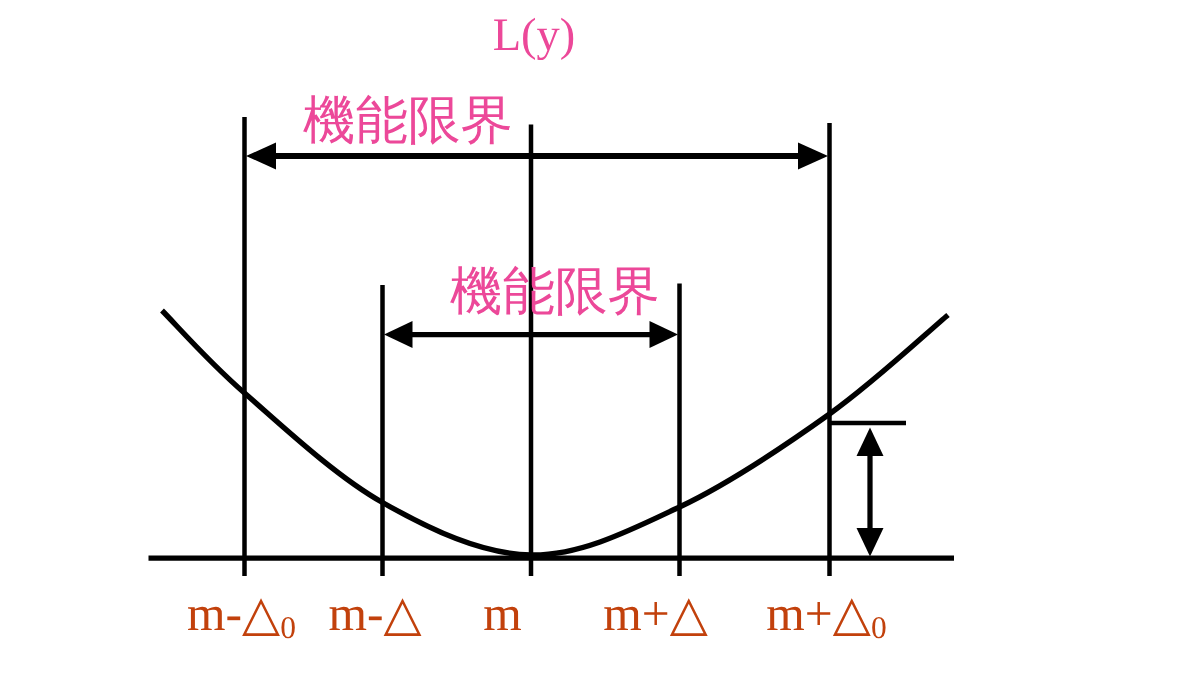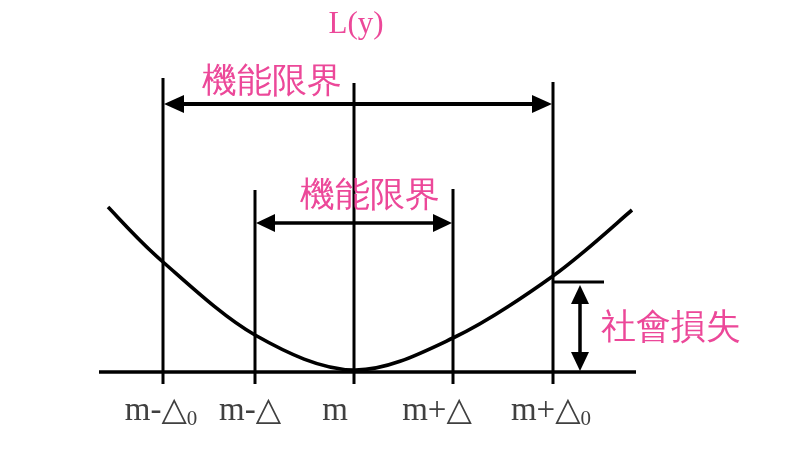--- a/index.html
+++ b/index.html
@@ -14,21 +14,21 @@
   }
   .diagram-svg { position: absolute; left: 0; top: 0; }
   .label { position: absolute; white-space: nowrap; color: #ec4899; }
   .fn-title { font-size: 31px; transform: translateX(-50%); }
   .cjk { font-size: 35px; letter-spacing: 0px; }
   .axis-label {
     position: absolute;
     font-size: 33px;
     white-space: nowrap;
     transform: translateX(-50%);
-    color: #404040;
+    color: #c2410c;
     text-align: center;
   }
   .axis-label .delta {
     font-family: "DejaVu Sans", sans-serif;
     font-size: 33px;
   }
   .axis-label .sub {
     font-size: 21px;
     vertical-align: -5px;
   }
@@ -75,21 +75,20 @@
       <polygon points="580,371 571,352 589,352" fill="#000"></polygon>
     </g>
   </svg>
 
   <div class="label fn-title" style="left:356px; top:5px;">L(y)</div>
 
   <div class="label cjk" style="left:202px; top:57px;">機能限界</div>
 
   <div class="label cjk" style="left:300px; top:171px;">機能限界</div>
 
-  <div class="label cjk" style="left:601px; top:303px;">社會損失</div>
 
   <div class="axis-label" style="left:161px; top:389px;">
     <span>m-</span><span class="delta">△</span><span class="sub">0</span>
   </div>
   <div class="axis-label" style="left:250px; top:389px;">
     <span>m-</span><span class="delta">△</span><span class="sub"></span>
   </div>
   <div class="axis-label" style="left:335px; top:389px;">
     <span>m</span><span class="delta"></span><span class="sub"></span>
   </div>

